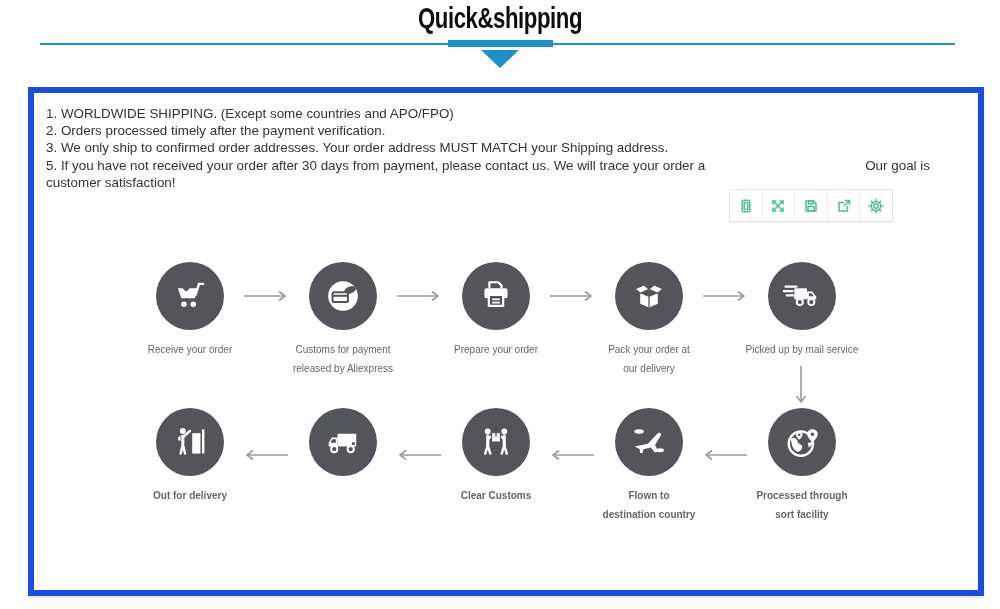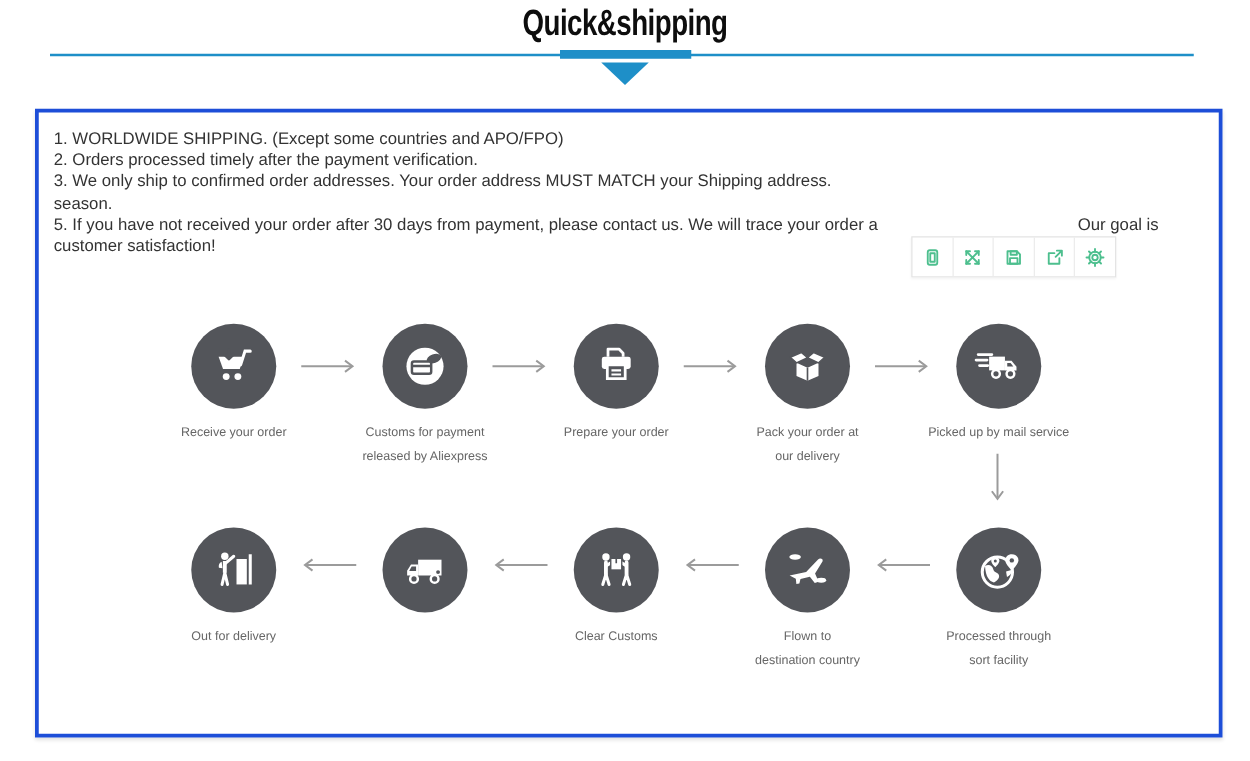--- a/index.html
+++ b/index.html
@@ -11,32 +11,32 @@
   .title{display:inline-block;font-size:27px;font-weight:800;color:#0d0d0d;
          letter-spacing:-.5px;transform:scale(.82,1.08);transform-origin:center top;}
   .rule-thin{position:absolute;left:40px;top:43px;width:915px;height:2px;background:#1e8fc8;}
   .rule-thick{position:absolute;left:448px;top:40px;width:105px;height:7px;background:#1e8fc8;}
   .rule-tri{position:absolute;left:481px;top:50px;width:0;height:0;
             border-left:19px solid transparent;border-right:19px solid transparent;
             border-top:18px solid #1e8fc8;}
 
   
   .panel{position:absolute;left:28px;top:87px;width:944px;height:497px;background:#fff;
-         border:3px solid #1d4ed8;box-shadow:0 2px 3px rgba(0,0,0,.12);}
+         border:6px solid #1d4ed8;box-shadow:0 2px 3px rgba(0,0,0,.12);}
 
   
   .notice{position:absolute;left:12px;top:12px;width:920px;color:#333;
           font-size:13.4px;line-height:17.2px;}
   .notice-line{min-height:0;}
   .gap-spacer{display:inline-block;width:160px;height:1px;}
 
   
   .step{position:absolute;width:150px;text-align:center;}
   .row1 .step{top:169px;}
-  .row2 .step{top:332px;}
+  .row2 .step{top:315px;font-weight:bold;}
   .step:nth-child(1){left:81px;}
   .step:nth-child(2){left:234px;}
   .step:nth-child(3){left:387px;}
   .step:nth-child(4){left:540px;}
   .step:nth-child(5){left:693px;}
   .circle{width:68px;height:68px;border-radius:50%;background:#53555a;margin:0 auto;
           display:flex;align-items:center;justify-content:center;}
   .circle svg{width:44px;height:44px;}
   .label{margin-top:10px;position:relative;left:-20px;width:190px;color:#666;
          font-size:10px;line-height:19px;}
@@ -69,21 +69,20 @@
   <div class="rule-thin"></div>
   <div class="rule-thick"></div>
   <div class="rule-tri"></div>
 
   <div class="panel">
 
     <div class="notice">
       <div class="notice-line">1. WORLDWIDE SHIPPING. (Except some countries and APO/FPO)</div>
       <div class="notice-line">2. Orders processed timely after the payment verification.</div>
       <div class="notice-line">3. We only ship to confirmed order addresses. Your order address MUST MATCH your Shipping address.</div>
-      <div class="notice-line">season.</div>
       <div class="notice-line"><span>5. If you have not received your order after 30 days from payment, please contact us. We will trace your order a</span><span class="gap-spacer"></span><span>Our goal is customer satisfaction!</span></div>
     </div>
 
     <div class="row1">
       <div class="step">
         <div class="circle">
           <svg viewBox="0 0 40 40">
             <path d="M25 19 l3.2-10 H32" stroke="#fff" stroke-width="2.2" fill="none" stroke-linecap="round"></path>
             <path d="M9 13 h18 l-2.6 9 H12.2 z" fill="#fff"></path>
             <circle cx="14.5" cy="27.5" r="2.5" fill="#fff"></circle>

